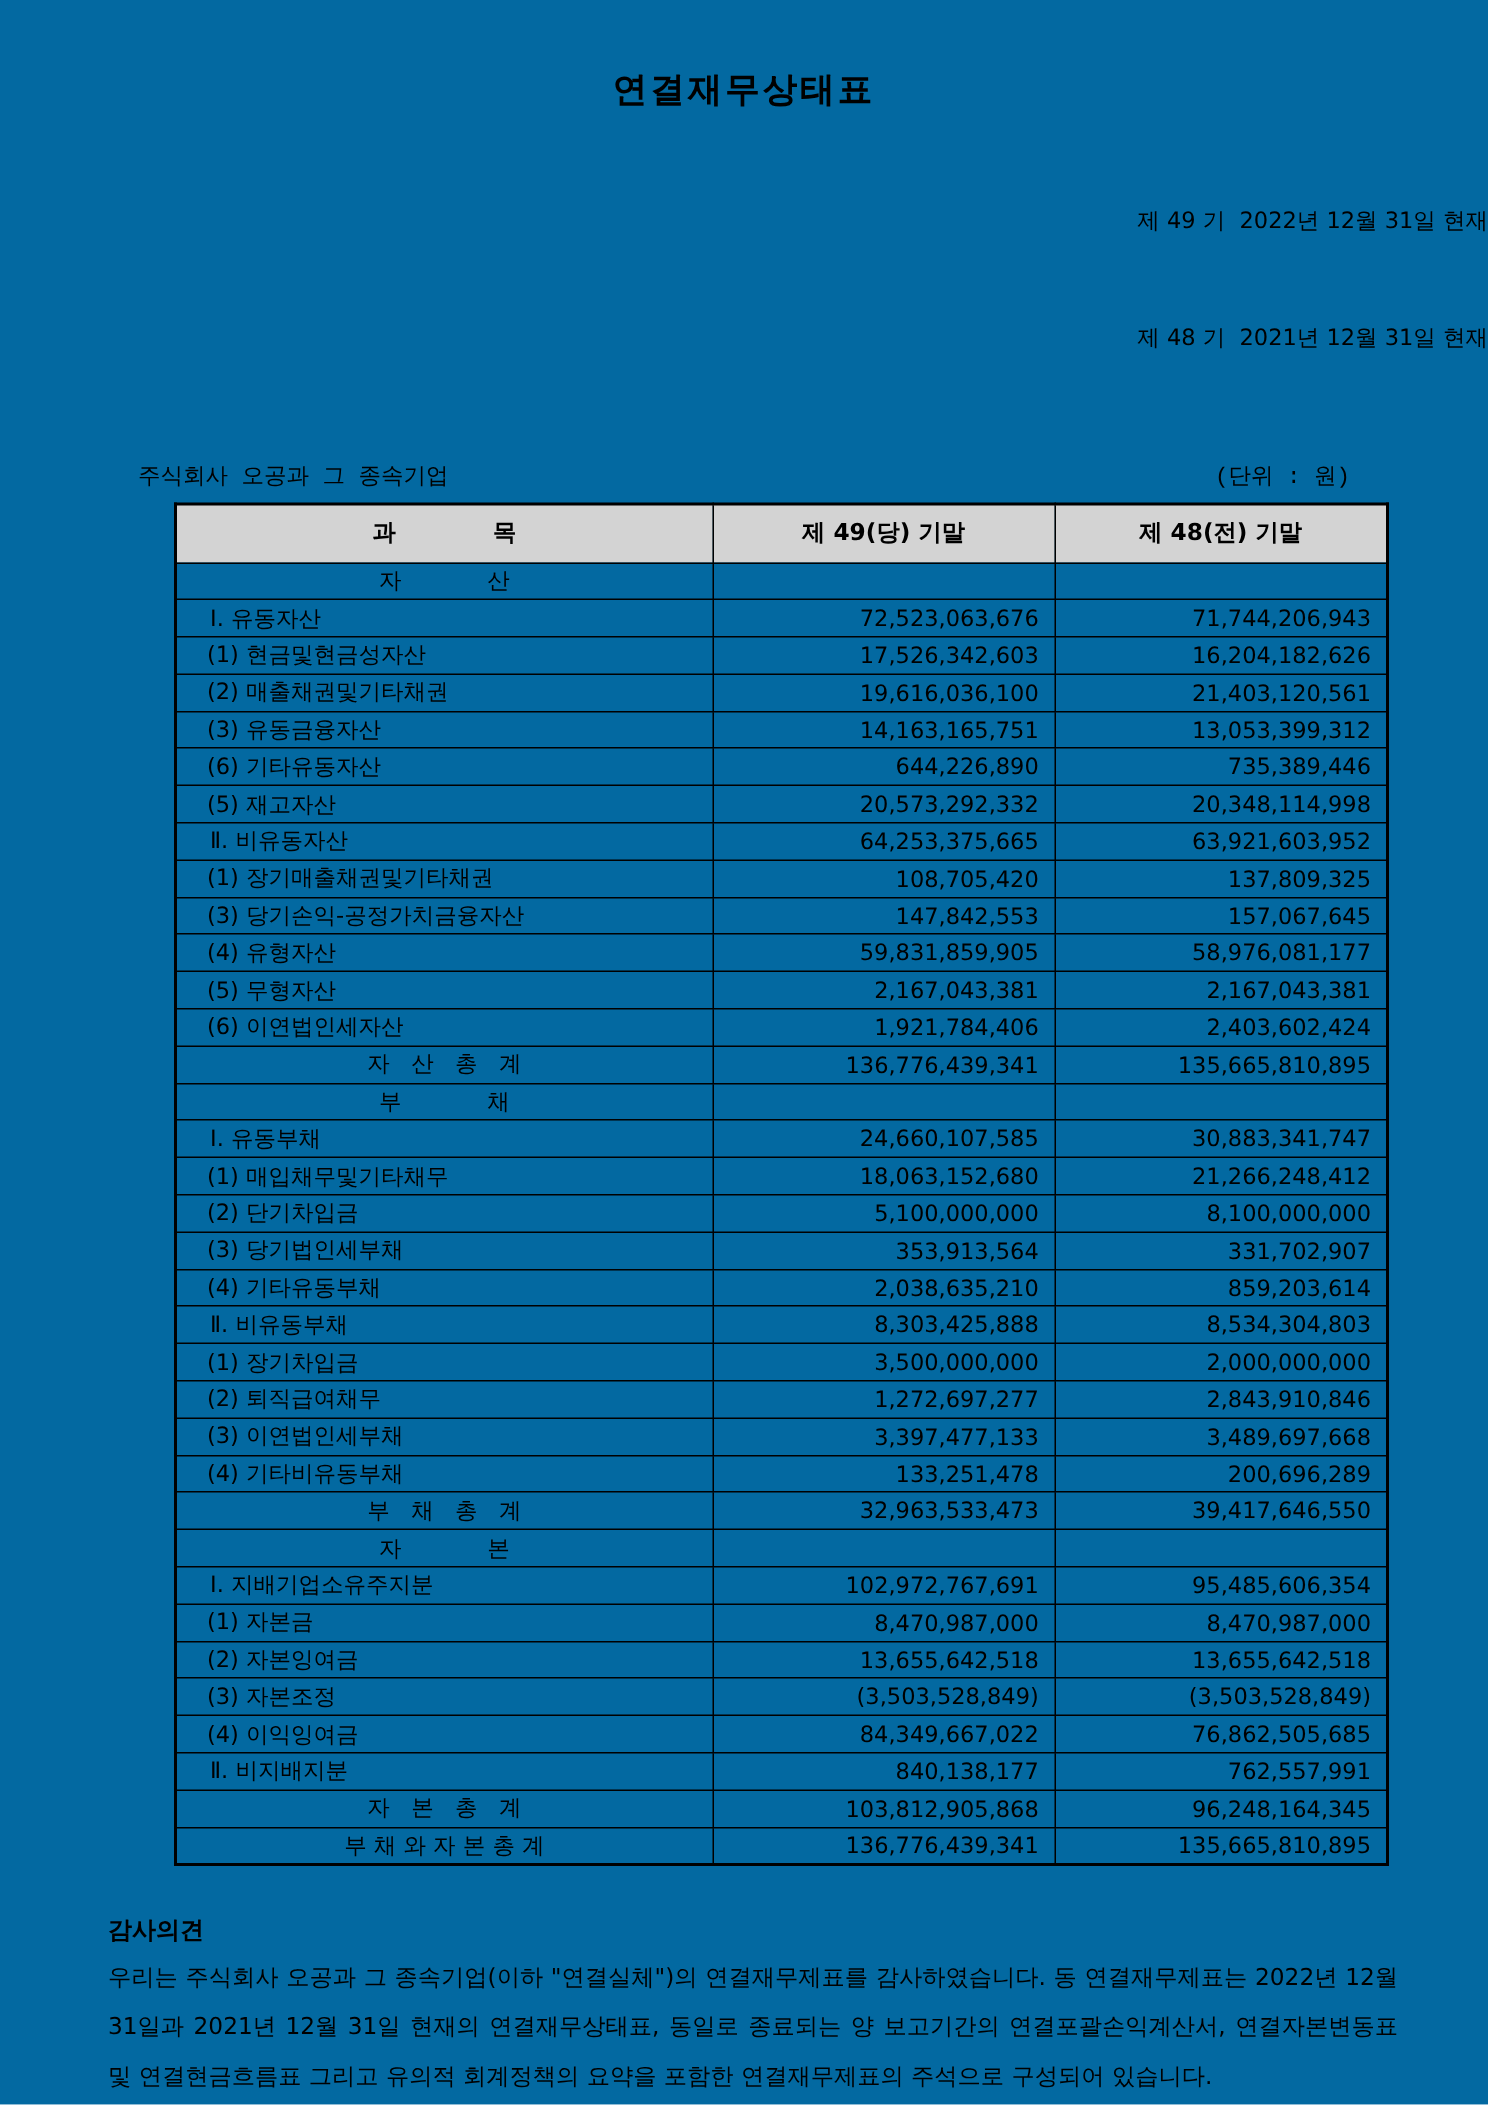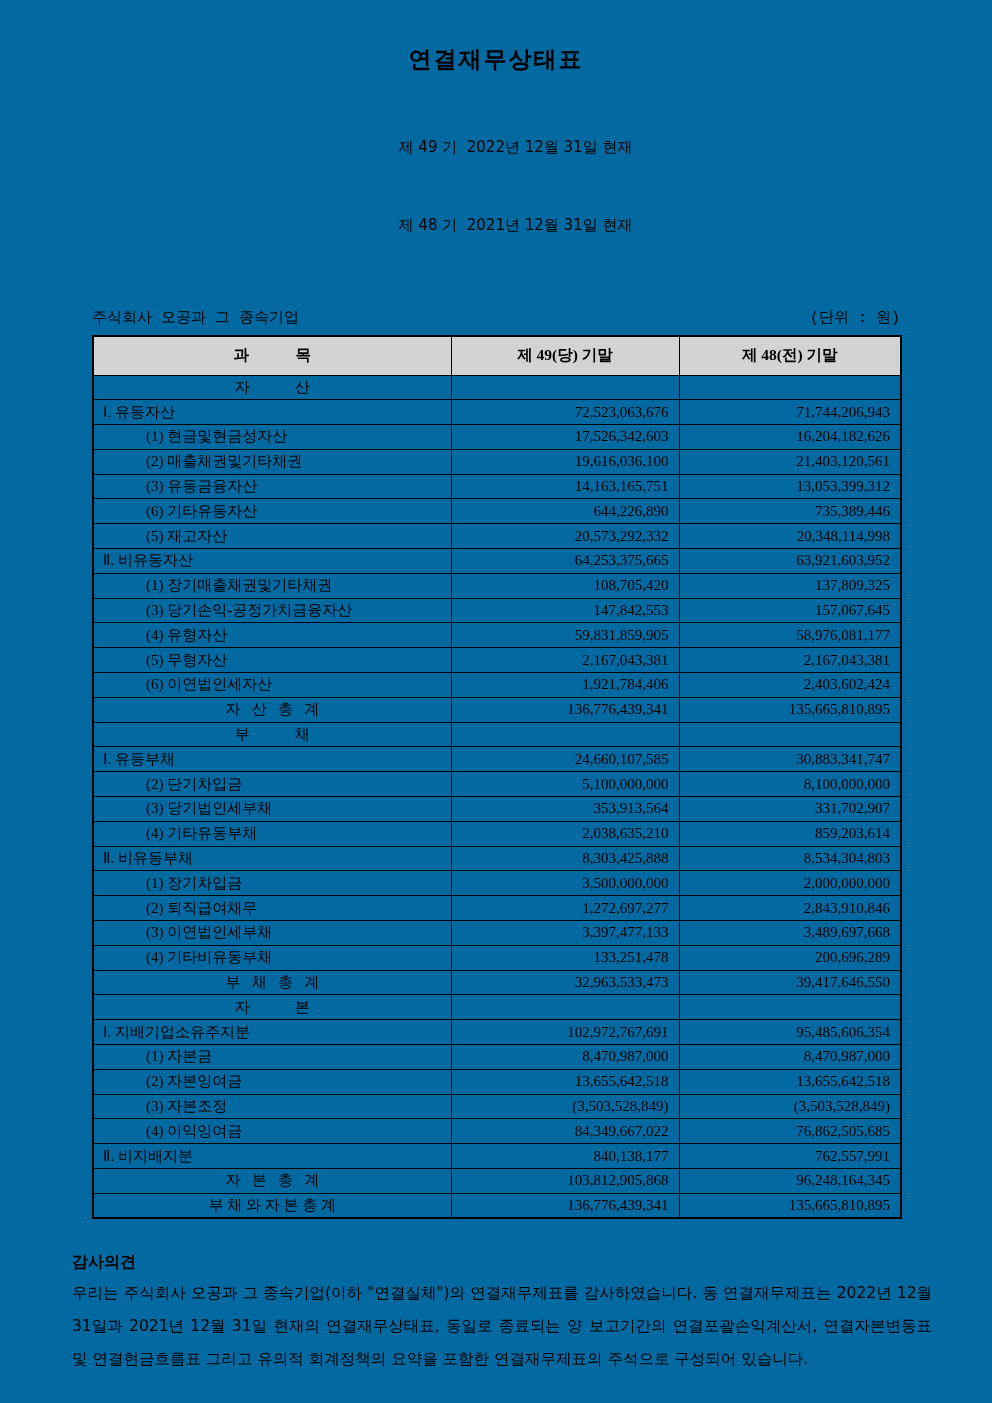--- a/index.html
+++ b/index.html
@@ -18,61 +18,60 @@
   }
   .doc-title {
     padding-top: 44px;
     text-align: center;
     font-size: 23px;
     font-weight: bold;
     letter-spacing: 2px;
   }
   .period-block {
     margin-top: 7px;
-    text-align: center;
+    text-align: right;
     font-size: 15px;
     line-height: 26px;
     white-space: pre;
     margin-left: 39px;
   }
   .company-row {
     display: flex;
     justify-content: space-between;
     align-items: flex-end;
     margin: 18px 92px 8px 92px;
     font-size: 15px;
     font-family: Liberation Mono, monospace;
   }
   table.fin {
-    margin: 0 92px;
+    margin: 0 116px;
     width: 808px;
     border-collapse: collapse;
     border: 2px solid #000;
     table-layout: fixed;
-    font-family: Liberation Serif, serif;
   }
   table.fin th {
     background: #d3d3d3;
     border: 1px solid #000;
     height: 39px;
     font-size: 15.5px;
     font-weight: bold;
     text-align: center;
     white-space: pre;
   }
   table.fin td {
     border: 1px solid #000;
     height: 24.8px;
     font-size: 15px;
     overflow: hidden;
     white-space: nowrap;
   }
   td.lab.section, td.lab.total { text-align: center; white-space: pre; }
-  td.lab.item1 { padding-left: 9px; }
-  td.lab.item2 { padding-left: 52px; }
+  td.lab.item1 { padding-left: 22px; }
+  td.lab.item2 { padding-left: 20px; }
   td.num { text-align: right; padding-right: 10px; }
   .opinion {
     margin: 28px 60px 0 72px;
   }
   .opinion-heading {
     font-size: 16px;
     font-weight: bold;
     line-height: 30px;
   }
   .opinion p {
@@ -187,20 +186,25 @@
           <td class="lab section">부            채</td>
           <td class="num"></td>
           <td class="num"></td>
         </tr>
         <tr>
           <td class="lab item1">Ⅰ. 유동부채</td>
           <td class="num">24,660,107,585</td>
           <td class="num">30,883,341,747</td>
         </tr>
         <tr>
+          <td class="lab item2">(1) 매입채무및기타채무</td>
+          <td class="num">18,063,152,680</td>
+          <td class="num">21,266,248,412</td>
+        </tr>
+        <tr>
           <td class="lab item2">(2) 단기차입금</td>
           <td class="num">5,100,000,000</td>
           <td class="num">8,100,000,000</td>
         </tr>
         <tr>
           <td class="lab item2">(3) 당기법인세부채</td>
           <td class="num">353,913,564</td>
           <td class="num">331,702,907</td>
         </tr>
         <tr>

